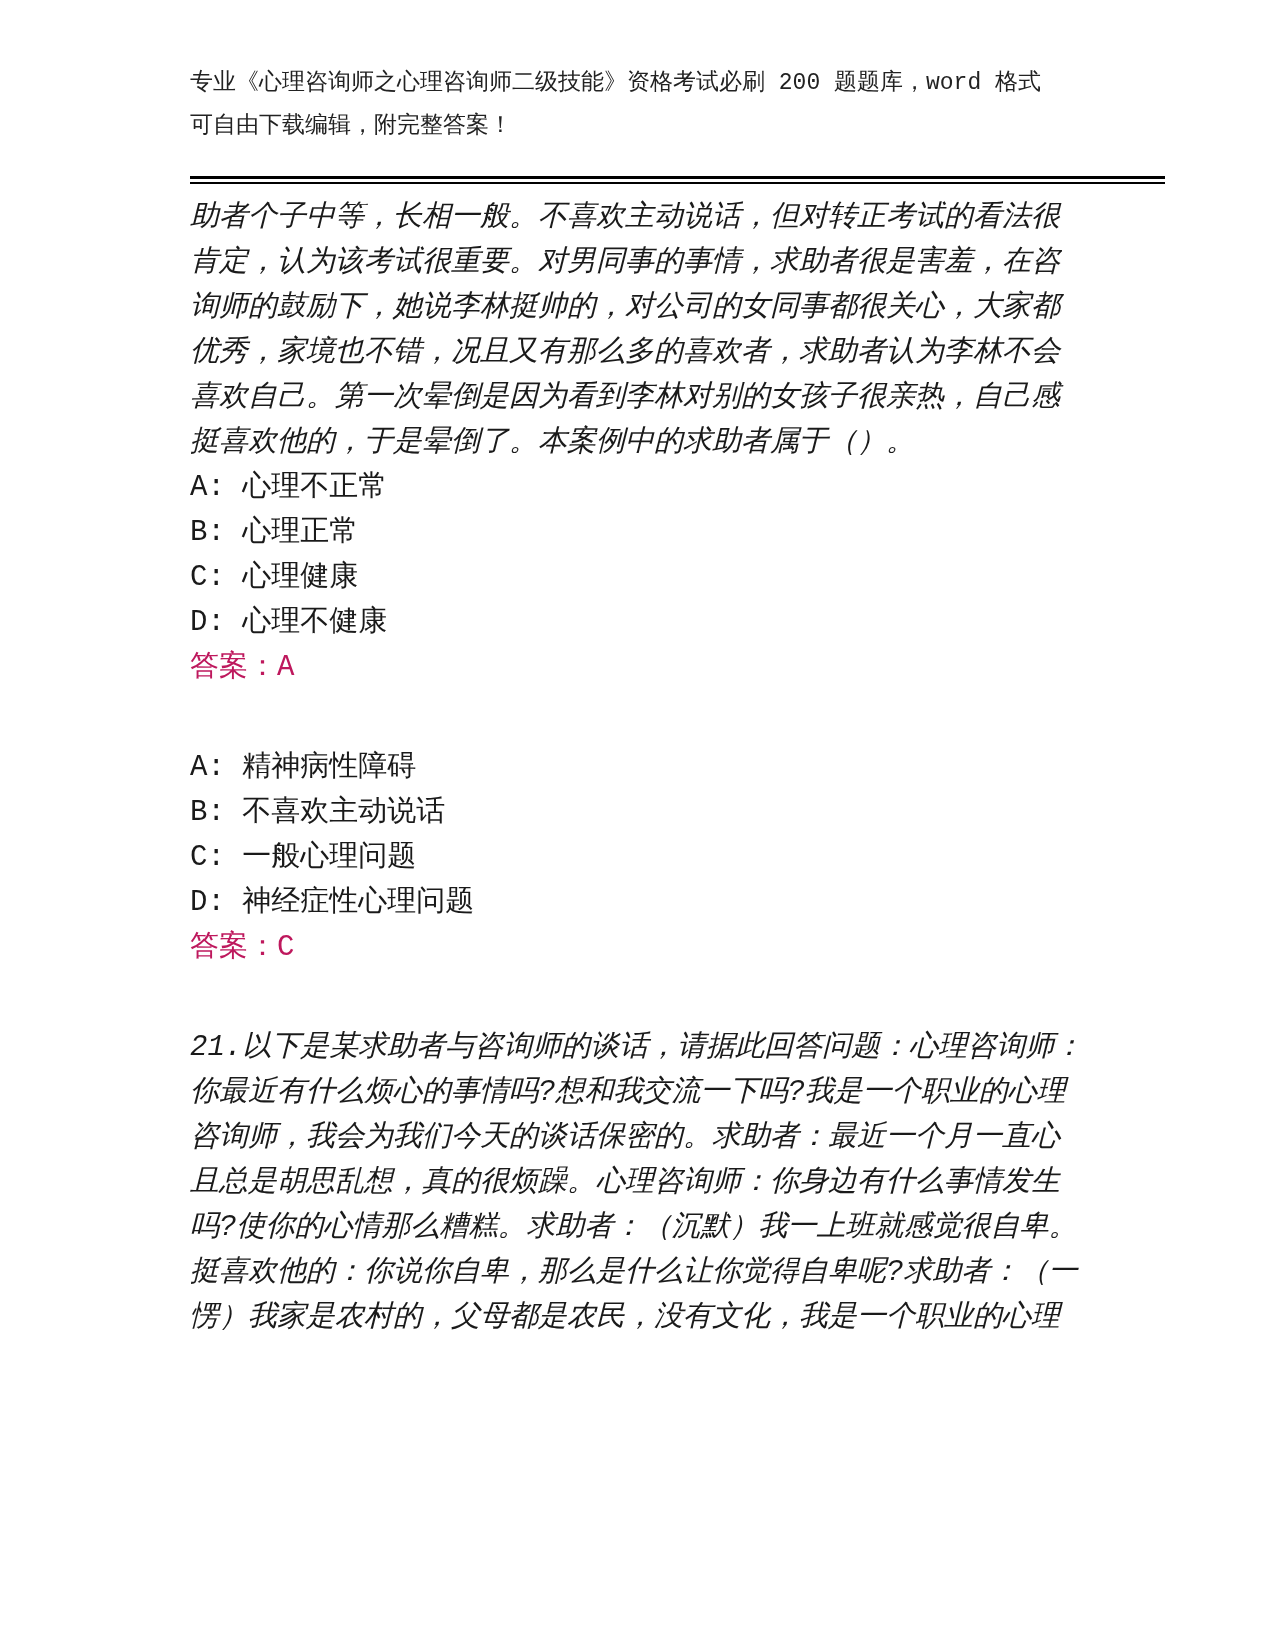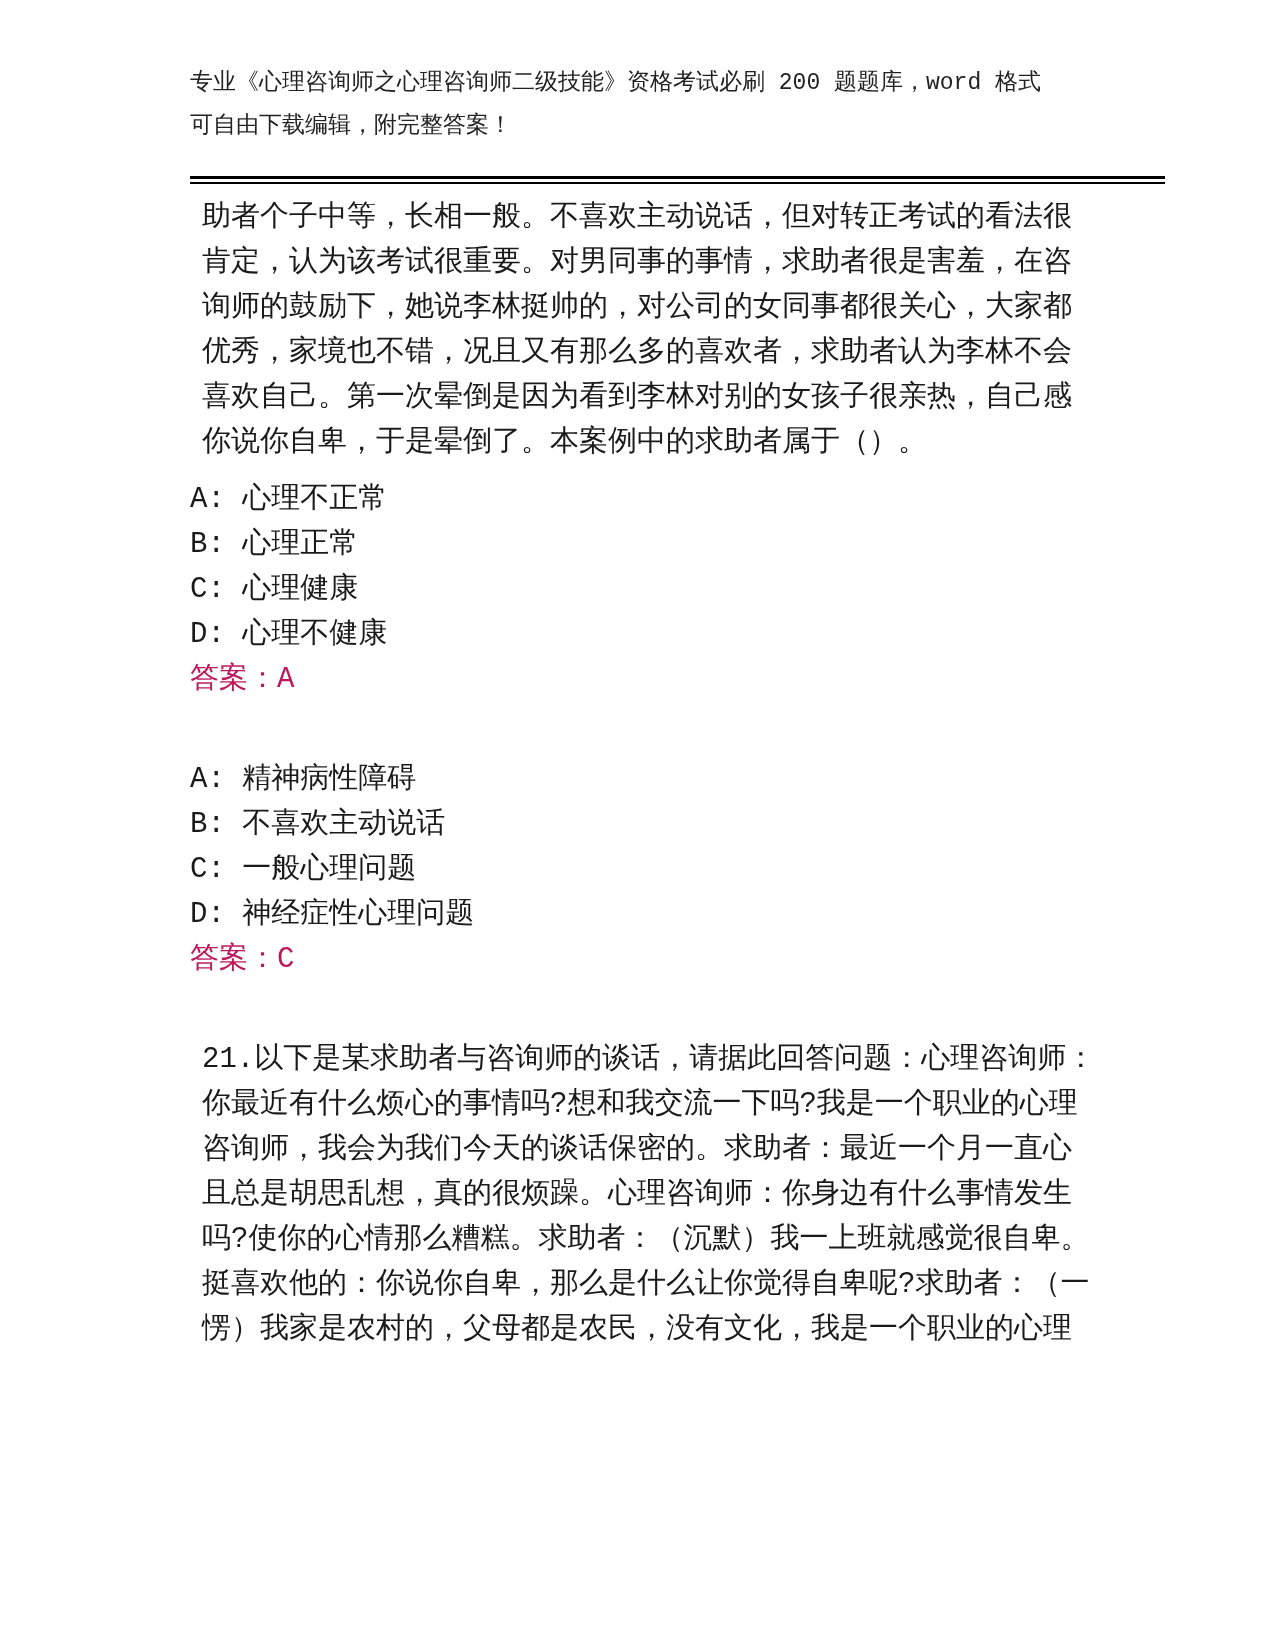--- a/index.html
+++ b/index.html
@@ -31,21 +31,21 @@
     height: 3px;
     border-top: 3px solid #000;
     border-bottom: 2px solid #000;
     box-sizing: content-box;
   }
   
   .bodytext {
     font-size: 29px;
     line-height: 45px;
   }
-  .para { margin: 12px; }
+  .para { margin: 0; font-style: italic; }
   .first-para { margin-top: 11px; }
   .line { white-space: nowrap; }
   .qblock { margin-top: 55px; }
   .answer-line { font-weight: 400; color: #be185d; }
 </style>
 </head>
 <body>
 
 <div class="page">
   <div class="content">
@@ -59,21 +59,21 @@
 
     <div class="bodytext">
 
       <div class="qblock19">
         <div class="para first-para">
             <div class="line">助者个子中等，长相一般。不喜欢主动说话，但对转正考试的看法很</div>
             <div class="line">肯定，认为该考试很重要。对男同事的事情，求助者很是害羞，在咨</div>
             <div class="line">询师的鼓励下，她说李林挺帅的，对公司的女同事都很关心，大家都</div>
             <div class="line">优秀，家境也不错，况且又有那么多的喜欢者，求助者认为李林不会</div>
             <div class="line">喜欢自己。第一次晕倒是因为看到李林对别的女孩子很亲热，自己感</div>
-            <div class="line">你说你自卑，于是晕倒了。本案例中的求助者属于（）。</div>
+            <div class="line">挺喜欢他的，于是晕倒了。本案例中的求助者属于（）。</div>
           </div>
         <div>
             <div class="line option-line">A: 心理不正常</div>
             <div class="line option-line">B: 心理正常</div>
             <div class="line option-line">C: 心理健康</div>
             <div class="line option-line">D: 心理不健康</div>
           </div>
         <div class="line answer-line">答案：A</div>
       </div>
 

